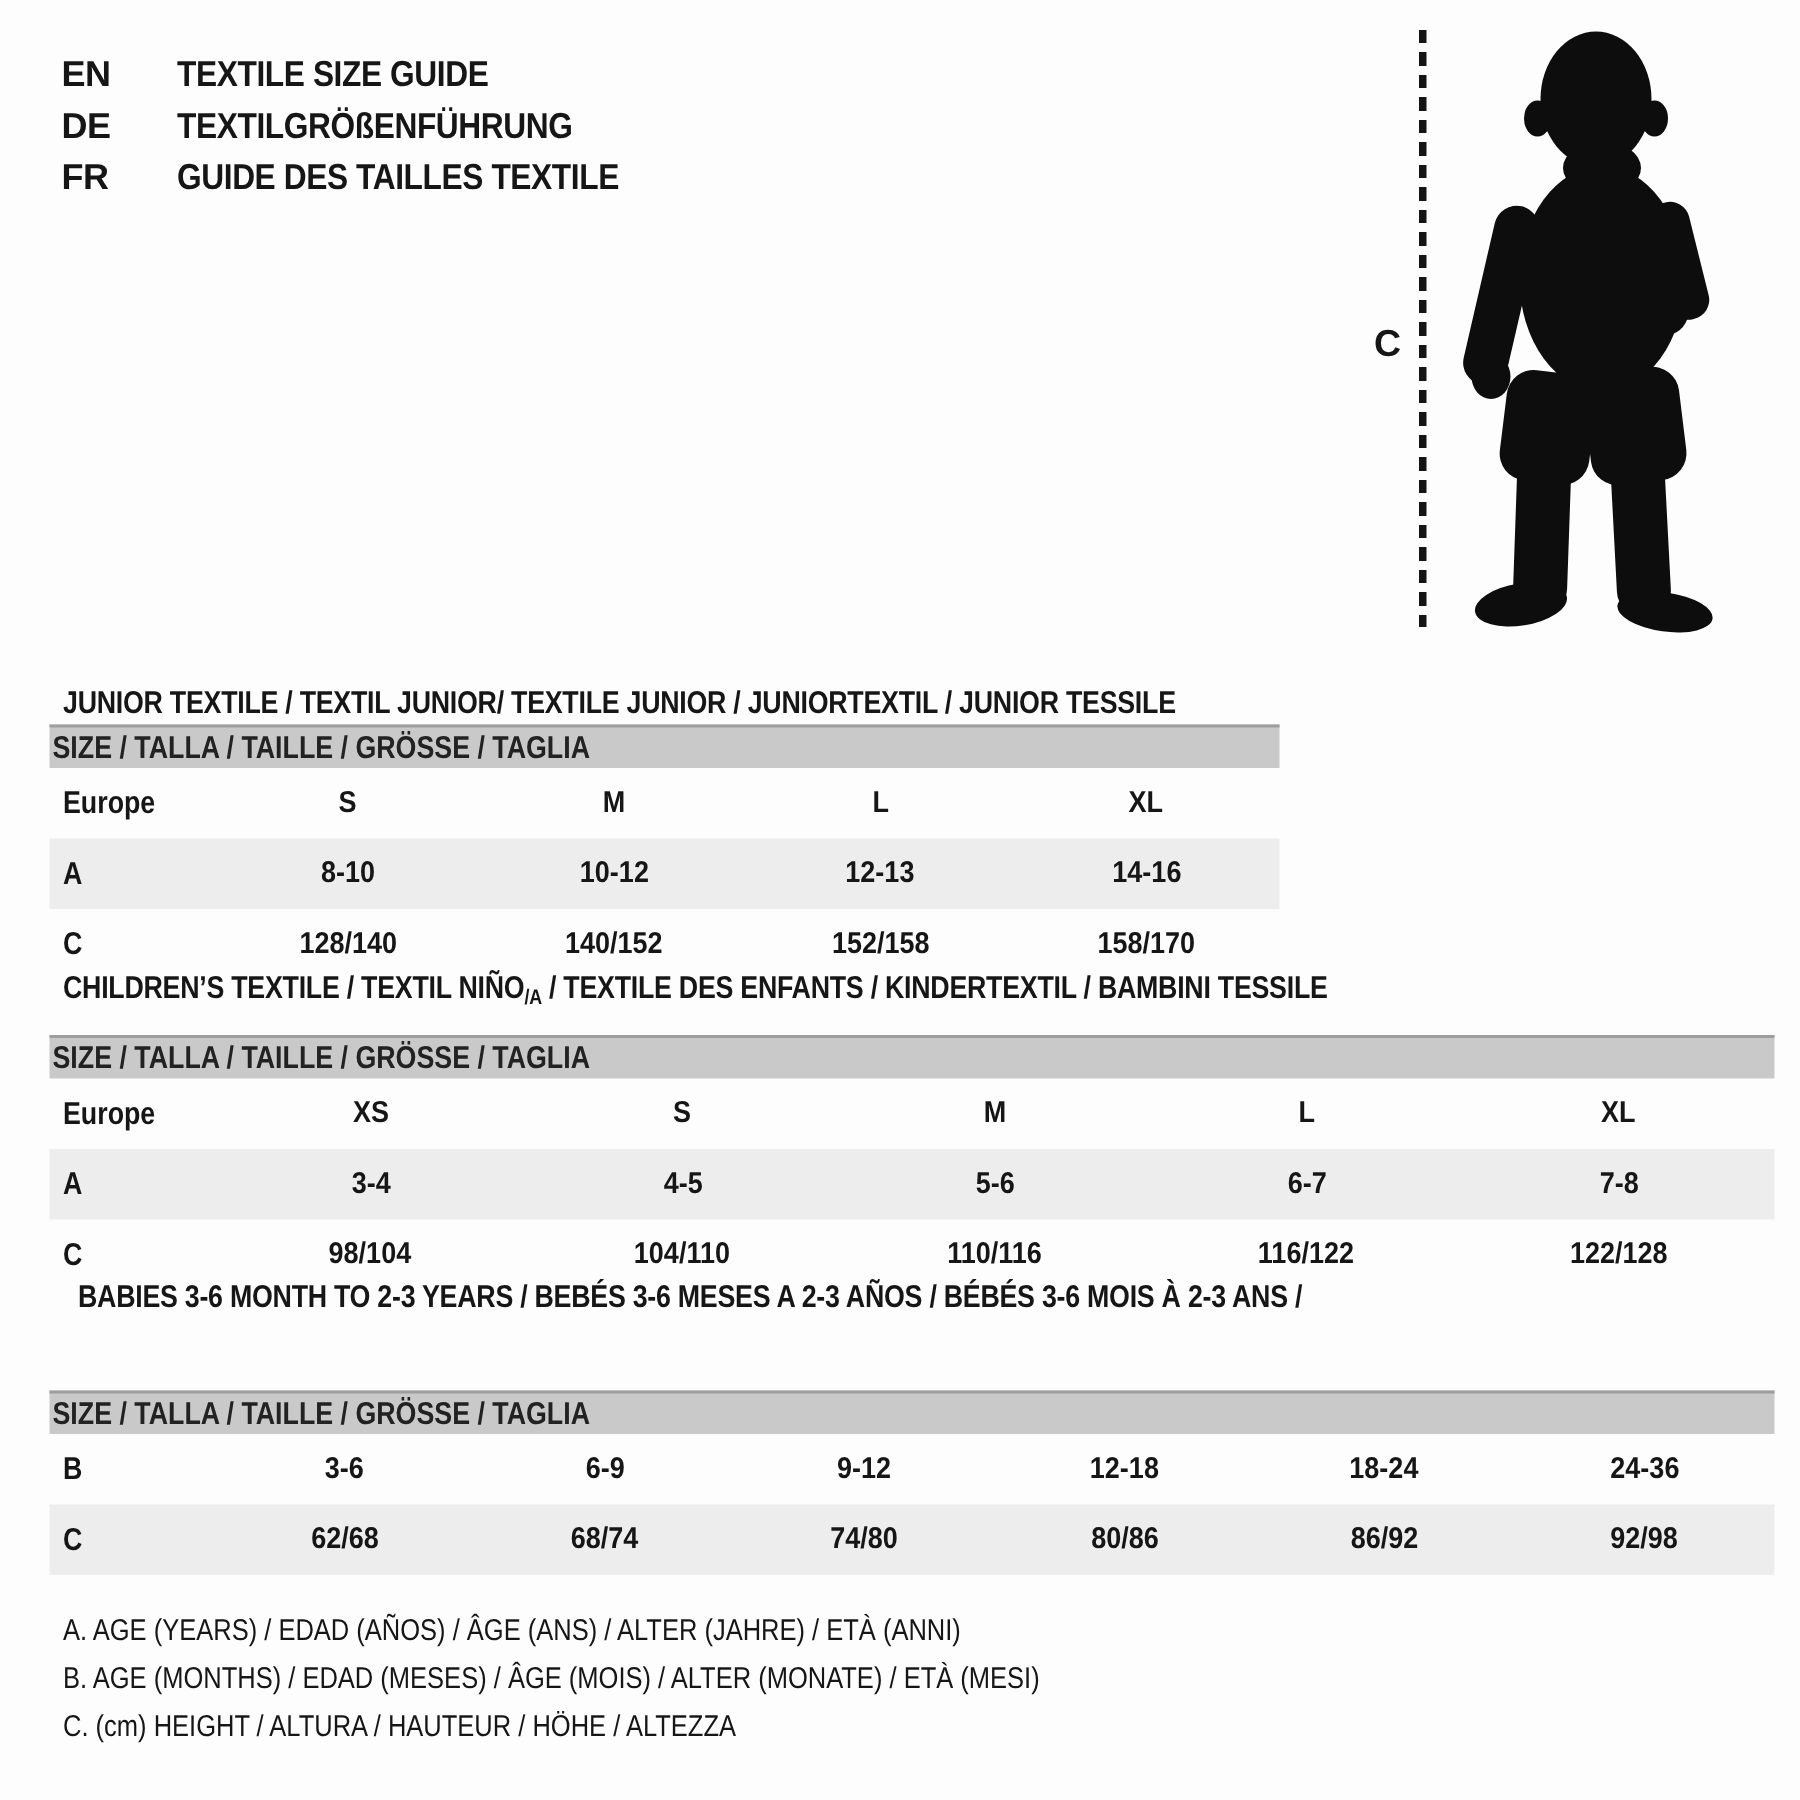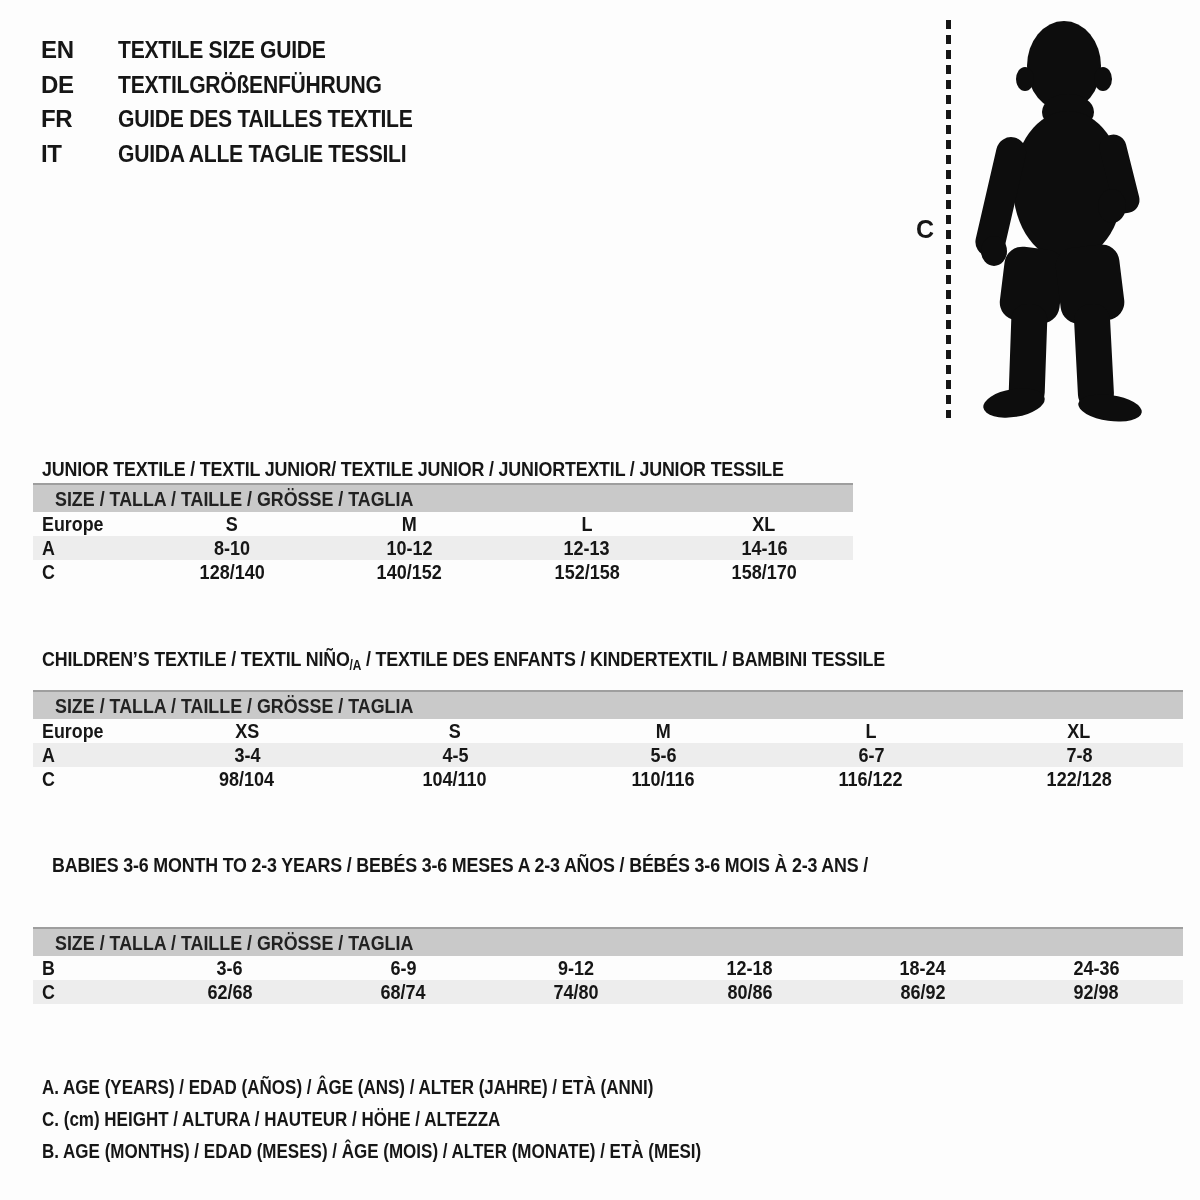--- a/index.html
+++ b/index.html
@@ -32,49 +32,45 @@
   #children-title{left:42px;top:646px;}
   #babies-title{left:52px;top:849px;line-height:32.5px;}
   .sub-a{font-size:14px;position:relative;top:4px;}
 
   
   .size-table{left:33px;}
   #junior-table{top:483px;width:820px;}
   #children-table{top:690px;width:1150px;}
   #babies-table{top:927px;width:1150px;}
   .size-bar{height:29px;background:#c9c9c9;border-top:2px solid #9e9e9e;box-sizing:border-box;
-    display:flex;align-items:center;padding-left:22px;font-size:21px;font-weight:bold;color:#222;}
-  .t-row{display:flex;align-items:center;height:24px;font-size:20px;font-weight:bold;}
+    display:flex;align-items:center;padding-left:2px;font-size:21px;font-weight:bold;color:#222;}
+  .t-row{display:flex;align-items:center;height:47px;font-size:20px;font-weight:bold;}
   .t-row.alt{background:#ededed;}
   .t-label{flex:0 0 110px;width:110px;padding-left:9px;box-sizing:border-box;font-size:21px;}
   .t-cell{flex:1;text-align:center;}
 
   
   #legend{left:42px;top:1071px;}
-  .legend-line{display:flex;align-items:center;height:32px;font-size:20px;font-weight:bold;}
+  .legend-line{display:flex;align-items:center;height:32px;font-size:20px;font-weight:normal;}
 </style>
 </head>
 <body>
 
 <div class="abs" id="lang-block">
   <div class="lang-row">
     <span class="lang-code">EN</span>
     <span class="condl">TEXTILE SIZE GUIDE</span>
   </div>
   <div class="lang-row">
     <span class="lang-code">DE</span>
     <span class="condl">TEXTILGRÖßENFÜHRUNG</span>
   </div>
   <div class="lang-row">
     <span class="lang-code">FR</span>
     <span class="condl">GUIDE DES TAILLES TEXTILE</span>
-  </div>
-  <div class="lang-row">
-    <span class="lang-code">IT</span>
-    <span class="condl">GUIDA ALLE TAGLIE TESSILI</span>
   </div>
 </div>
 
 <div class="abs" id="measure-label">C</div>
 <div class="abs" id="measure-line"></div>
 <div class="abs" id="baby-figure">
   <svg width="172" height="406" viewBox="0 0 172 406" xmlns="http://www.w3.org/2000/svg" aria-hidden="true">
     <g fill="#0d0d0d">
       <ellipse cx="92" cy="50" rx="37" ry="45"></ellipse>
       <ellipse cx="53" cy="63" rx="9" ry="12"></ellipse>
@@ -185,18 +181,18 @@
     <div class="t-cell"><span class="condc">86/92</span></div>
     <div class="t-cell"><span class="condc">92/98</span></div>
   </div>
 </div>
 
 <div class="abs" id="legend">
   <div class="legend-line">
       <span class="cond">A. AGE (YEARS) / EDAD (AÑOS) / ÂGE (ANS) / ALTER (JAHRE) / ETÀ (ANNI)</span>
     </div>
   <div class="legend-line">
-      <span class="cond">C. (cm) HEIGHT / ALTURA / HAUTEUR / HÖHE / ALTEZZA</span>
+      <span class="cond">B. AGE (MONTHS) / EDAD (MESES) / ÂGE (MOIS) / ALTER (MONATE) / ETÀ (MESI)</span>
     </div>
   <div class="legend-line">
-      <span class="cond">B. AGE (MONTHS) / EDAD (MESES) / ÂGE (MOIS) / ALTER (MONATE) / ETÀ (MESI)</span>
+      <span class="cond">C. (cm) HEIGHT / ALTURA / HAUTEUR / HÖHE / ALTEZZA</span>
     </div>
 </div>
 
 </body></html>

